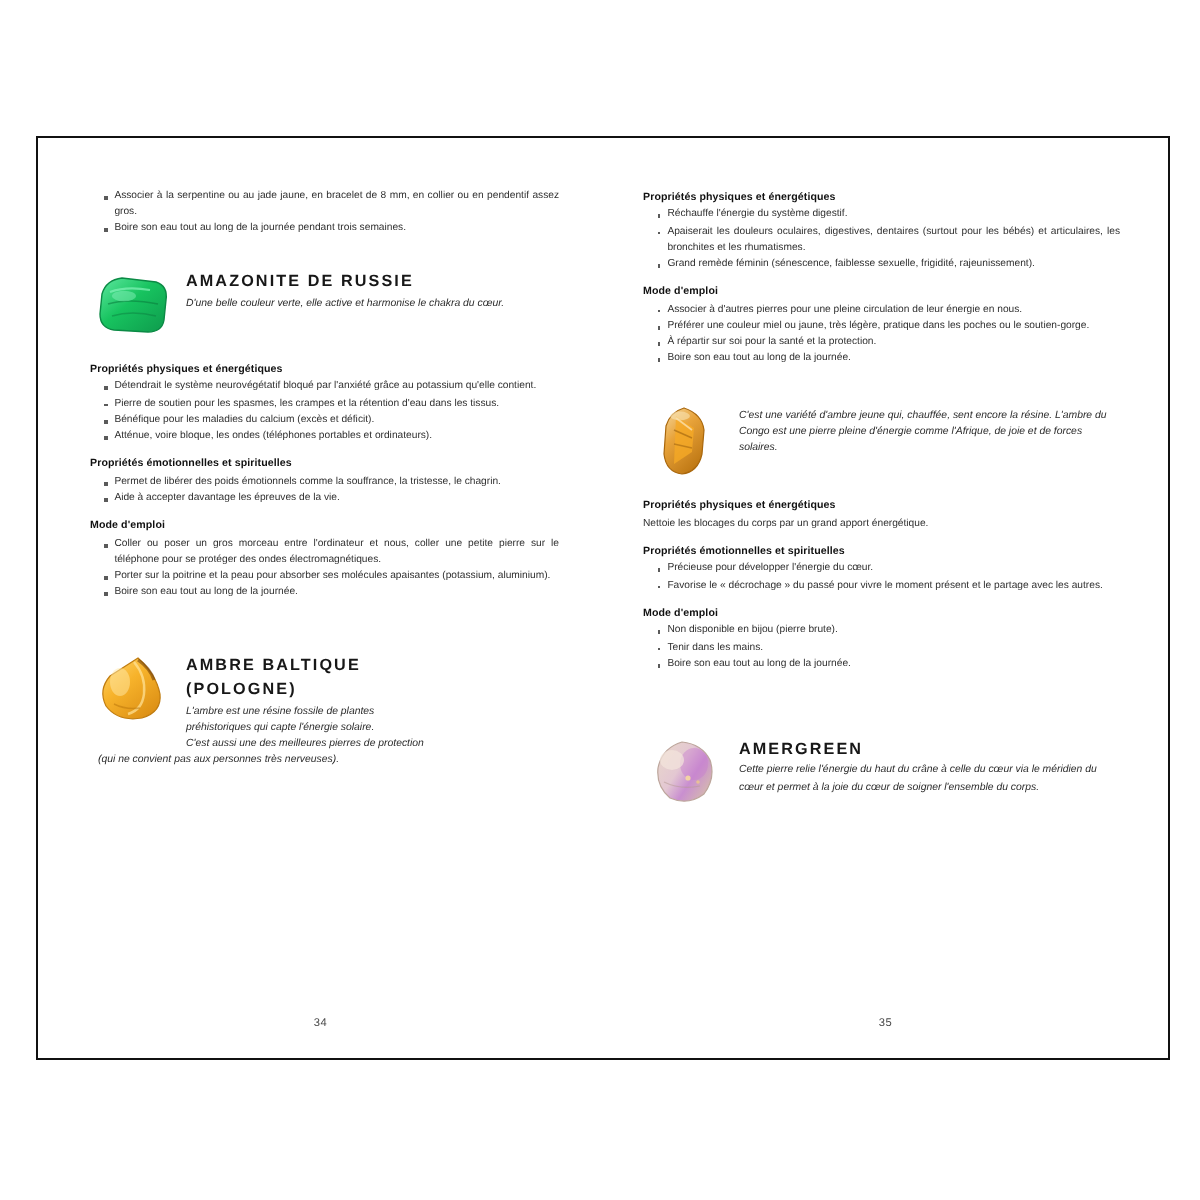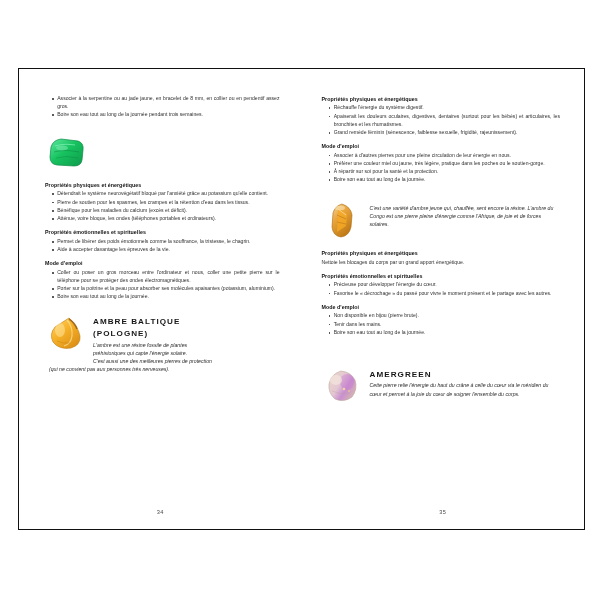--- a/index.html
+++ b/index.html
@@ -142,20 +142,24 @@
                 <stop offset="100%" stop-color="#0e9a4c"></stop>
               </linearGradient>
             </defs>
             <path d="M6 14 Q8 7 16 6 L33 8 Q39 10 38 17 L37 27 Q36 33 29 33 L12 32 Q5 31 5 24 Z" fill="url(#gAmz)" stroke="#0b8a45" stroke-width="0.7"></path>
             <path d="M10 13 Q18 10 30 12" stroke="#7ff0b4" stroke-width="1.1" fill="none" opacity="0.75"></path>
             <path d="M9 19 Q19 16 34 19" stroke="#0a7a3d" stroke-width="0.8" fill="none" opacity="0.55"></path>
             <path d="M11 25 Q21 22 33 25" stroke="#0a7a3d" stroke-width="0.7" fill="none" opacity="0.45"></path>
             <ellipse cx="17" cy="15" rx="6" ry="2.6" fill="#8df3c0" opacity="0.45"></ellipse>
           </svg>
         </div>
+        <div class="txt">
+          <div class="stone-title">AMAZONITE DE RUSSIE</div>
+          <div class="stone-desc">D'une belle couleur verte, elle active et harmonise le chakra du cœur.</div>
+        </div>
       </div>
 
       <div class="sect-h">Propriétés physiques et énergétiques</div>
       <ul class="blist">
         <li>Détendrait le système neurovégétatif bloqué par l'anxiété grâce au potassium qu'elle contient.</li>
         <li>Pierre de soutien pour les spasmes, les crampes et la rétention d'eau dans les tissus.</li>
         <li>Bénéfique pour les maladies du calcium (excès et déficit).</li>
         <li>Atténue, voire bloque, les ondes (téléphones portables et ordinateurs).</li>
       </ul>
 
@@ -165,21 +169,21 @@
         <li>Aide à accepter davantage les épreuves de la vie.</li>
       </ul>
 
       <div class="sect-h">Mode d'emploi</div>
       <ul class="blist">
         <li>Coller ou poser un gros morceau entre l'ordinateur et nous, coller une petite pierre sur le téléphone pour se protéger des ondes électromagnétiques.</li>
         <li>Porter sur la poitrine et la peau pour absorber ses molécules apaisantes (potassium, aluminium).</li>
         <li>Boire son eau tout au long de la journée.</li>
       </ul>
 
-      <div class="stone" style="margin-top:13px;">
+      <div class="stone" style="margin-top:24px;">
         <div class="art">
           <svg width="44" height="40" viewBox="0 0 44 40">
             <defs>
               <linearGradient id="gAmb" x1="0.1" y1="0" x2="0.9" y2="1">
                 <stop offset="0%" stop-color="#ffd36b"></stop>
                 <stop offset="40%" stop-color="#f7b32b"></stop>
                 <stop offset="100%" stop-color="#d98b12"></stop>
               </linearGradient>
             </defs>
             <path d="M24 4 Q33 12 35 22 Q36 31 26 34 Q14 36 8 28 Q4 20 10 13 Z" fill="url(#gAmb)" stroke="#c07c10" stroke-width="0.6"></path>

